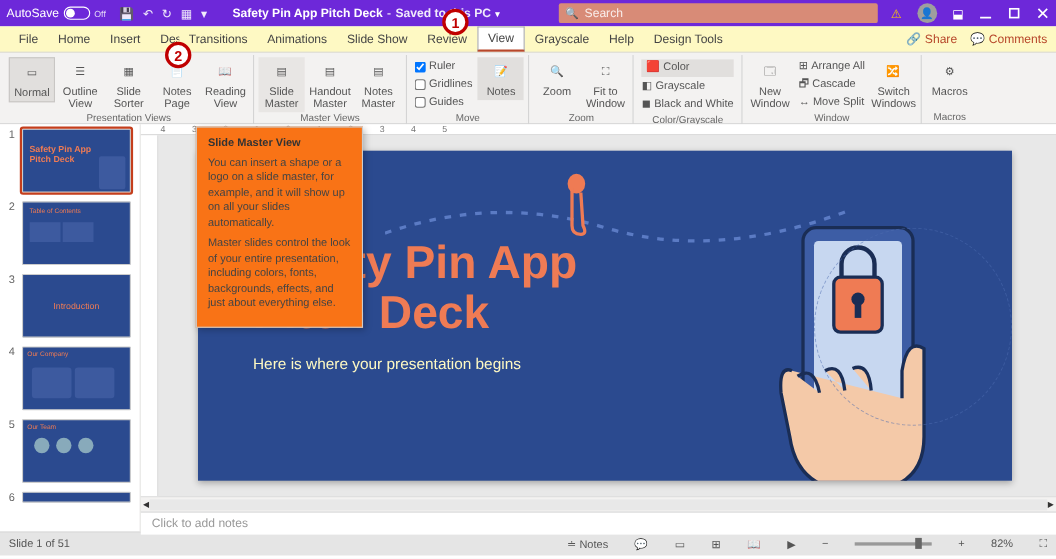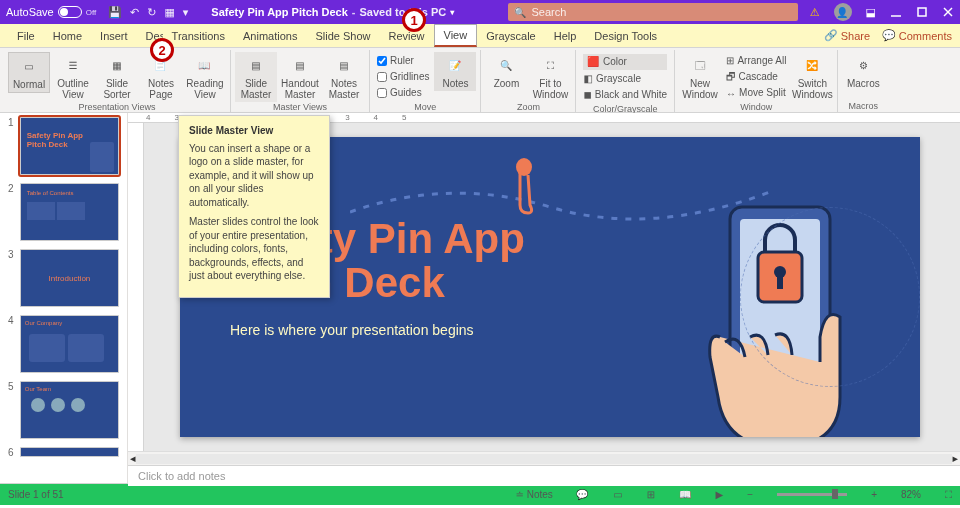--- a/index.html
+++ b/index.html
@@ -45,26 +45,26 @@
 .thumb.sel .timg { outline:2px solid #c43e1c; }
 .editarea { flex:1; background:#e8e8e8; display:flex; flex-direction:column; position:relative;}
 .ruler { height:16px; background:#fff; border-bottom:1px solid #d4d4d4; font-size:8px; color:#777; display:flex; align-items:center; padding-left:18px; letter-spacing:24px;}
 .canvas-wrap { flex:1; display:flex; align-items:center; justify-content:center; position:relative; padding:14px 28px 14px 40px;}
 .vruler { position:absolute; left:0; top:0; bottom:0; width:16px; background:#fff; border-right:1px solid #d4d4d4;}
 .slide { width:740px; height:300px; background:#2b4a8f; position:relative; overflow:hidden; box-shadow:0 2px 6px rgba(0,0,0,.3);}
 .slide .title1 { position:absolute; left:50px; top:80px; font-size:42px; font-weight:700; color:#ef7b54; line-height:1.05; font-family:Georgia,serif;}
 .slide .sub { position:absolute; left:50px; top:185px; font-size:14px; color:#fef9c3;}
 .slide .hand { position:absolute; right:50px; bottom:-20px; width:200px; height:260px;}
 .notes-area { height:24px; background:#fff; border-top:1px solid #d4d4d4; padding:4px 10px; color:#999; font-size:11px;}
-.statusbar { height:22px; background:#22c55e; border-top:1px solid #d4d4d4; display:flex; align-items:center; padding:0 8px; font-size:10px; color:#555;}
+.statusbar { height:22px; background:#e5e5e5; border-top:1px solid #d4d4d4; display:flex; align-items:center; padding:0 8px; font-size:10px; color:#555;}
 .statusbar .right { margin-left:auto; display:flex; align-items:center; gap:24px;}
 .statusbar .zoomslider { width:70px;height:3px;background:#999;position:relative;}
 .statusbar .zoomslider::after{content:"";width:6px;height:10px;background:#666;position:absolute;left:55px;top:-4px;}
 
-.tooltip { position:absolute; left:178px; top:115px; width:152px; background:#fef9c3; border:1px solid #ccc; box-shadow:2px 2px 6px rgba(0,0,0,.25); padding:8px 10px; font-size:10px; color:#444; z-index:40; line-height:1.35;}
+.tooltip { position:absolute; left:178px; top:115px; width:152px; background:#f97316; border:1px solid #ccc; box-shadow:2px 2px 6px rgba(0,0,0,.25); padding:8px 10px; font-size:10px; color:#444; z-index:40; line-height:1.35;}
 .tooltip .tt-title { font-weight:bold; margin-bottom:4px; color:#333;}
 .tooltip p { margin-bottom:6px;}
 
 .scroll-h { height:14px; background:#f3f2f1; border-top:1px solid #ddd; display:flex; align-items:center; padding:0 2px;}
 .scroll-h .track{flex:1;height:10px;background:#e8e8e8;}
 </style>
 </head>
 <body>
 
 <div class="titlebar">

